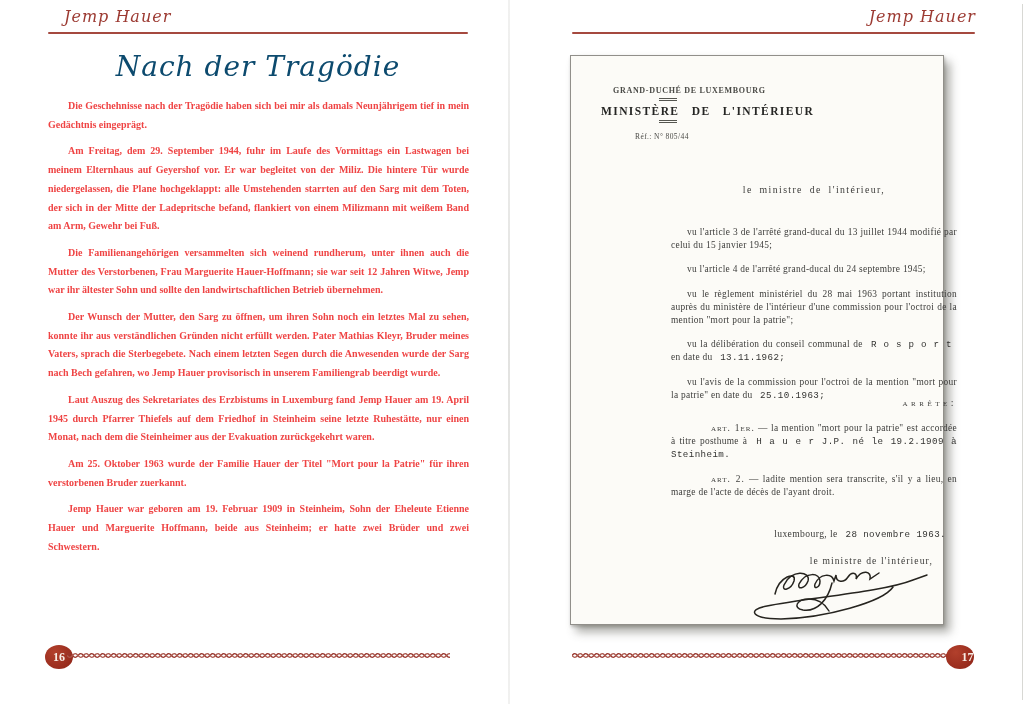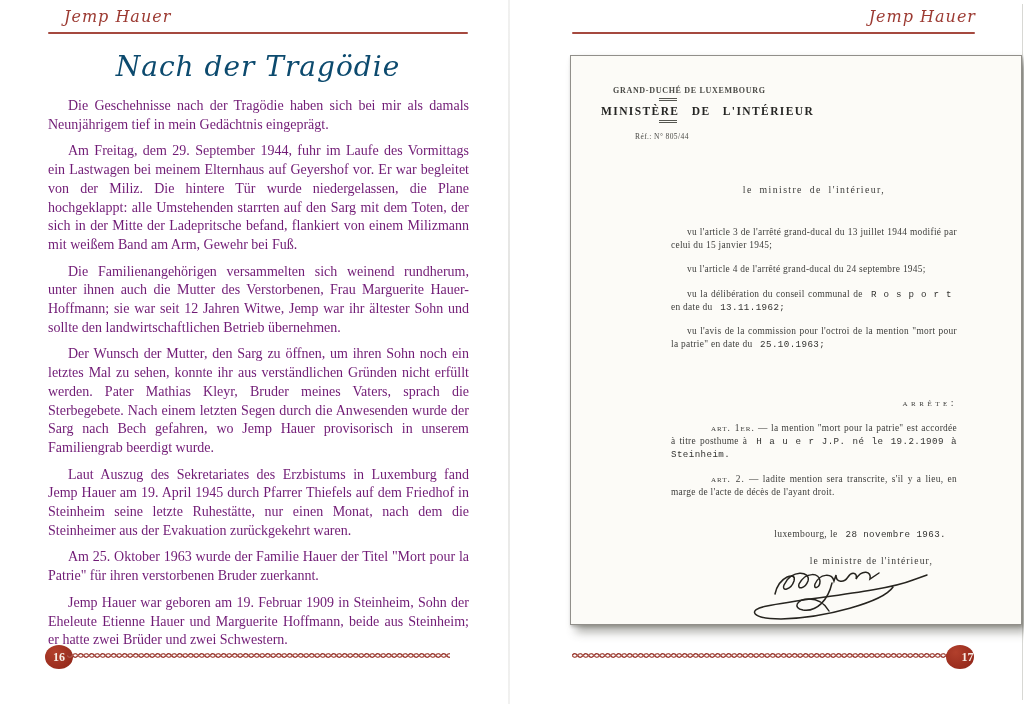--- a/index.html
+++ b/index.html
@@ -28,41 +28,41 @@
   .rule-right { left:572px; width:403px; }
 
   
   .chapter-title {
     position:absolute; top:50px; left:48px; width:420px; margin:0;
     text-align:center; font-family:"DejaVu Serif", serif; font-style:italic;
     font-weight:normal; font-size:28px; letter-spacing:1px; color:#0c4a6e;
   }
   .body-text {
     position:absolute; top:97px; left:48px; width:421px;
-    font-size:14px; line-height:18.7px; text-align:justify; color:#701a75;
+    font-size:10px; line-height:18.7px; text-align:justify; color:#ef4444;font-weight:bold;
   }
   .body-text p { margin:0 0 8px 0; text-indent:20px; }
 
   
   .page-badge {
     position:absolute; top:645px; width:28px; height:24px; border-radius:50%;
     background:radial-gradient(circle at 35% 30%, #b2402c, #8d2317);
     color:#f7ece4; font-size:12px; font-weight:bold;
     display:flex; align-items:center; justify-content:center;
     font-family:"Liberation Serif", serif;
   }
   .badge-left { left:45px; }
   .badge-right { left:946px;padding-left:15px; }
   .braid { position:absolute; top:651px; height:9px; }
   .braid-left { left:67px; width:383px; }
   .braid-right { left:572px; width:376px; }
 
   
   .scan-paper {
-    position:absolute; left:570px; top:55px; width:452px; height:570px;
+    position:absolute; left:570px; top:55px; width:374px; height:570px;
     background:#fcfbf7; border:1px solid #918f8a;
     box-shadow:6px 7px 9px rgba(72,70,62,0.45), 1px 2px 3px rgba(72,70,62,0.3);
   }
   .lh { position:absolute; left:30px; top:30px; color:#3d3d3b; }
   .lh-country { font-size:8px; font-weight:bold; letter-spacing:0.7px; margin-left:12px; color:#4a4a46; }
   .lh-div { width:18px; height:3px; border-top:1px solid #565650; border-bottom:1px solid #565650; margin:3px 0 4px 58px; }
   .lh-ministry { font-size:11.5px; font-weight:bold; letter-spacing:1.4px; word-spacing:8px; color:#262624; }
   .lh-ref { font-size:7.5px; letter-spacing:0.4px; margin:9px 0 0 34px; color:#4a4a46; }
 
   .doc-salutation {
@@ -142,20 +142,23 @@
       </div>
 
       <div class="doc-salutation">le ministre de l'intérieur,</div>
 
       <div class="doc-recitals">
         <p class="doc-par">
           <span>vu l'article 3 de l'arrêté grand-ducal du 13 juillet 1944 modifié par celui du 15 janvier 1945;</span>
         </p>
         <p class="doc-par">
           <span>vu l'article 4 de l'arrêté grand-ducal du 24 septembre 1945;</span>
+        </p>
+        <p class="doc-par">
+          <span>vu le règlement ministériel du 28 mai 1963 portant institution auprès du ministère de l'intérieur d'une commission pour l'octroi de la mention "mort pour la patrie";</span>
         </p>
         <p class="doc-par">
           <span>vu la délibération du conseil communal de</span>
           <span class="typed">R o s p o r t</span>
           <span>en date du</span>
           <span class="typed">13.11.1962;</span>
         </p>
         <p class="doc-par">
           <span>vu l'avis de la commission pour l'octroi de la mention "mort pour la patrie" en date du</span>
           <span class="typed">25.10.1963;</span>

